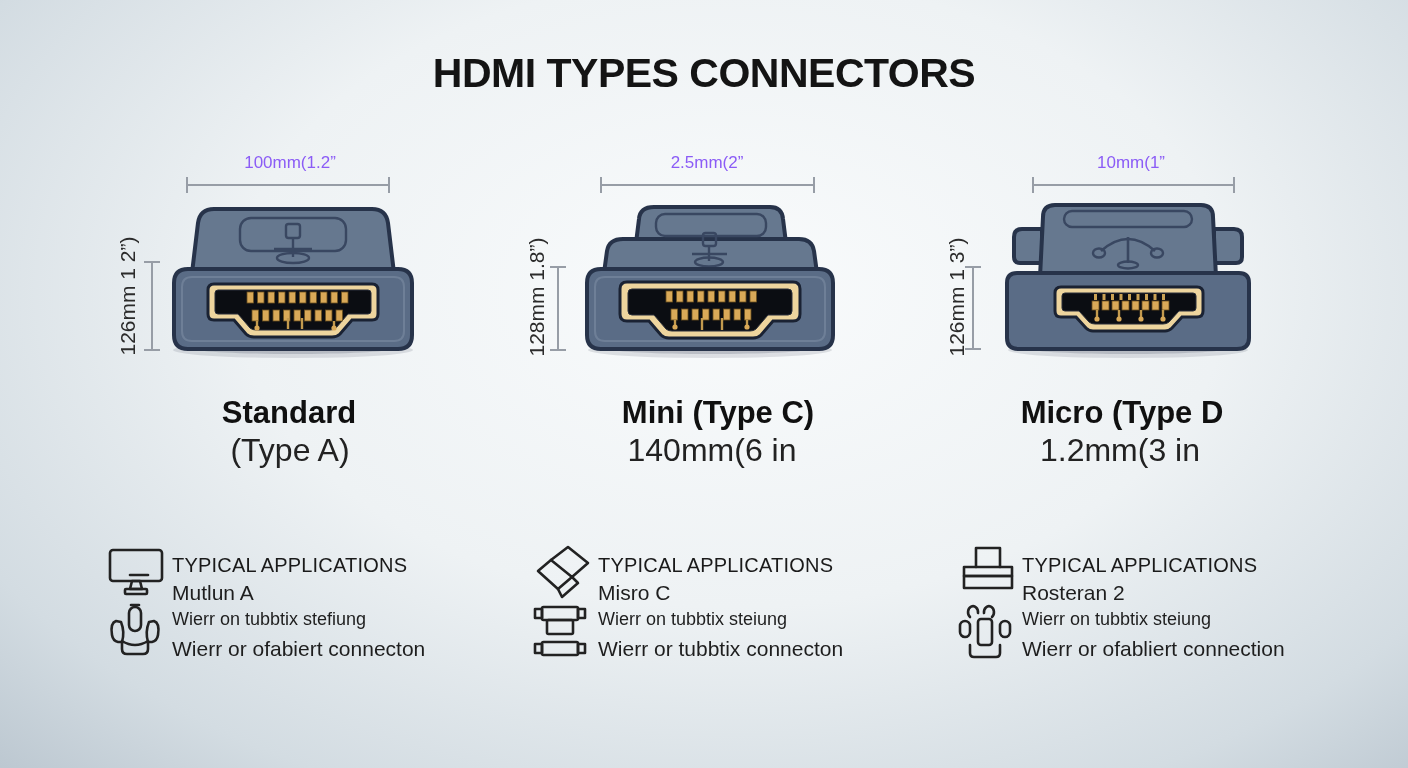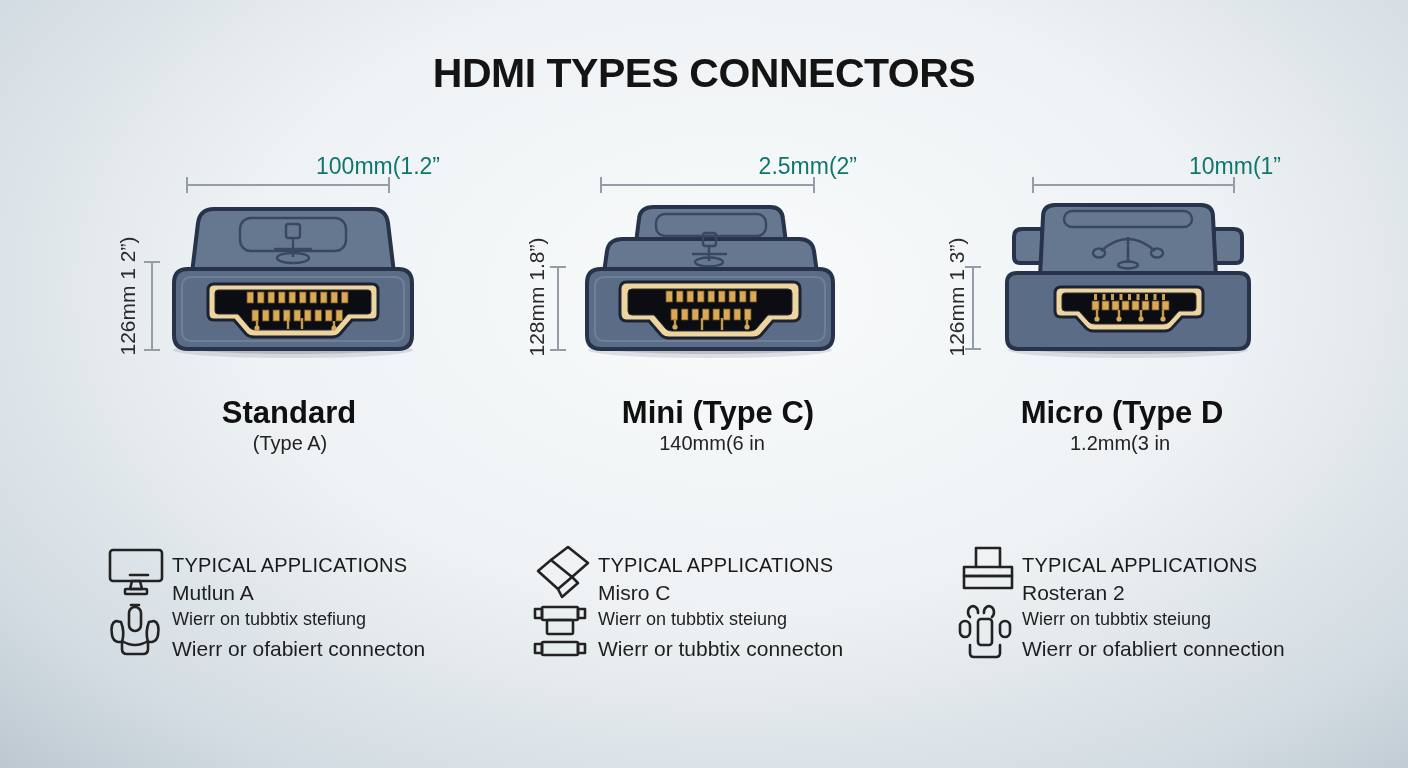--- a/index.html
+++ b/index.html
@@ -8,39 +8,39 @@
     font-family:"Liberation Sans","DejaVu Sans",sans-serif;
     background:
       radial-gradient(ellipse 1100px 700px at 52% 38%, #f9fbfc 0%, #eef2f4 45%, #d3dce2 78%, #b6c2cc 100%);
     color:#1c1c1c;
   }
   .abs{position:absolute;}
   .title{
     width:1408px;top:50px;text-align:center;
     font-size:41px;font-weight:bold;letter-spacing:-0.5px;color:#141414;
   }
-  .dim-label{font-size:23px;color:#0f766e;text-align:right;white-space:nowrap;}
+  .dim-label{font-size:17px;color:#8b5cf6;text-align:center;white-space:nowrap;}
   .dim-h{height:2px;background:#979da6;}
   .dim-h::before,.dim-h::after{
     content:"";position:absolute;top:-7px;width:2px;height:16px;background:#979da6;
   }
   .dim-h::before{left:0;}
   .dim-h::after{right:0;}
   .dim-v{width:2px;background:#979da6;}
   .dim-v::before,.dim-v::after{
     content:"";position:absolute;left:-7px;height:2px;width:16px;background:#979da6;
   }
   .dim-v::before{top:0;}
   .dim-v::after{bottom:0;}
   .vlabel{
     font-size:21px;color:#2b2b2b;text-align:center;white-space:nowrap;
     width:170px;height:24px;transform:rotate(-90deg);
   }
   .conn-name{font-size:31px;font-weight:bold;color:#101010;text-align:center;width:340px;white-space:nowrap;}
-  .conn-sub{font-size:20px;font-weight:400;color:#222;text-align:center;width:340px;white-space:nowrap;}
+  .conn-sub{font-size:32px;font-weight:400;color:#222;text-align:center;width:340px;white-space:nowrap;}
   .apps{width:350px;height:130px;}
   .apps .hdr{position:absolute;left:66px;top:9px;font-size:20px;letter-spacing:0.2px;color:#1a1a1a;white-space:nowrap;}
   .apps .l1{position:absolute;left:66px;top:36px;font-size:21px;color:#1e1e1e;white-space:nowrap;}
   .apps .l2{position:absolute;left:66px;top:64px;font-size:18px;color:#1e1e1e;white-space:nowrap;}
   .apps .l3{position:absolute;left:66px;top:92px;font-size:21px;color:#1e1e1e;white-space:nowrap;}
   .apps svg{position:absolute;}
   .ic{stroke:#222;stroke-width:2.6;fill:none;stroke-linecap:round;stroke-linejoin:round;}
 </style>
 </head>
 <body>

